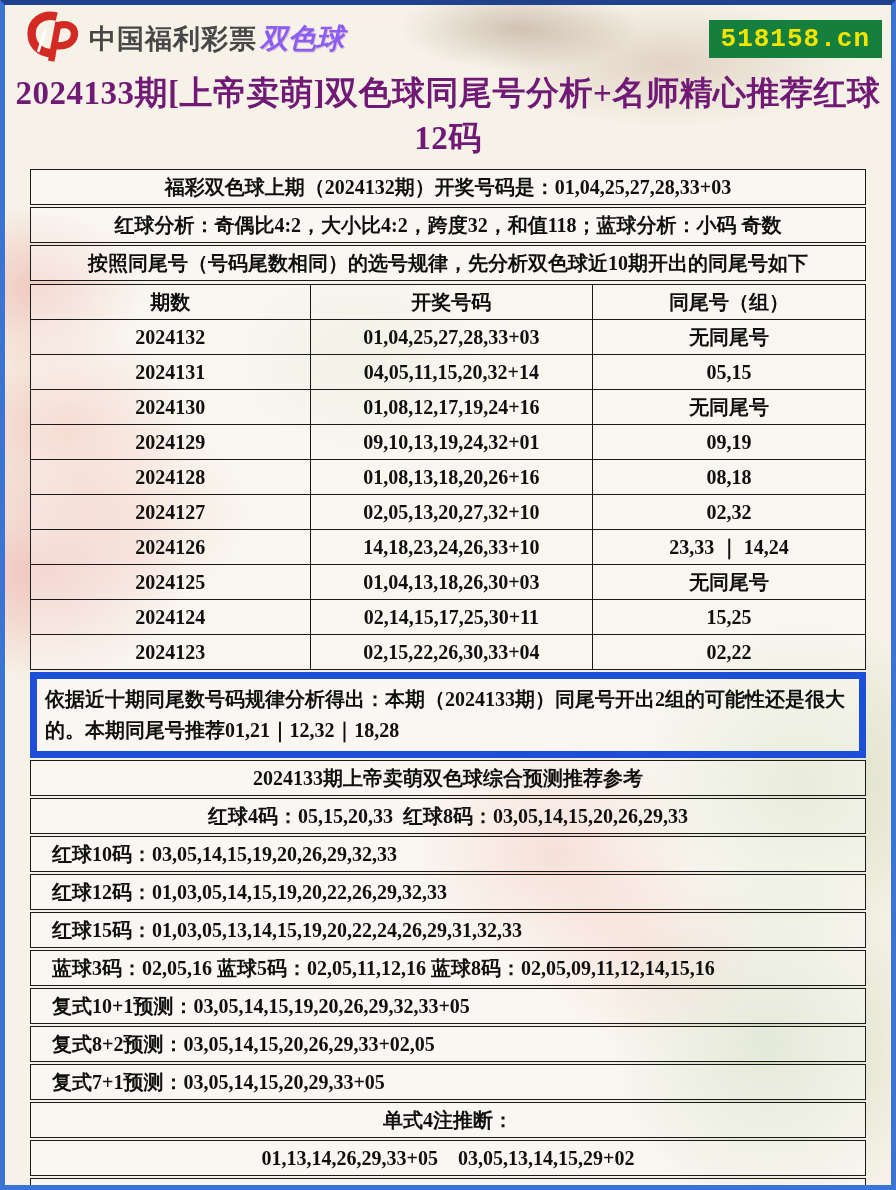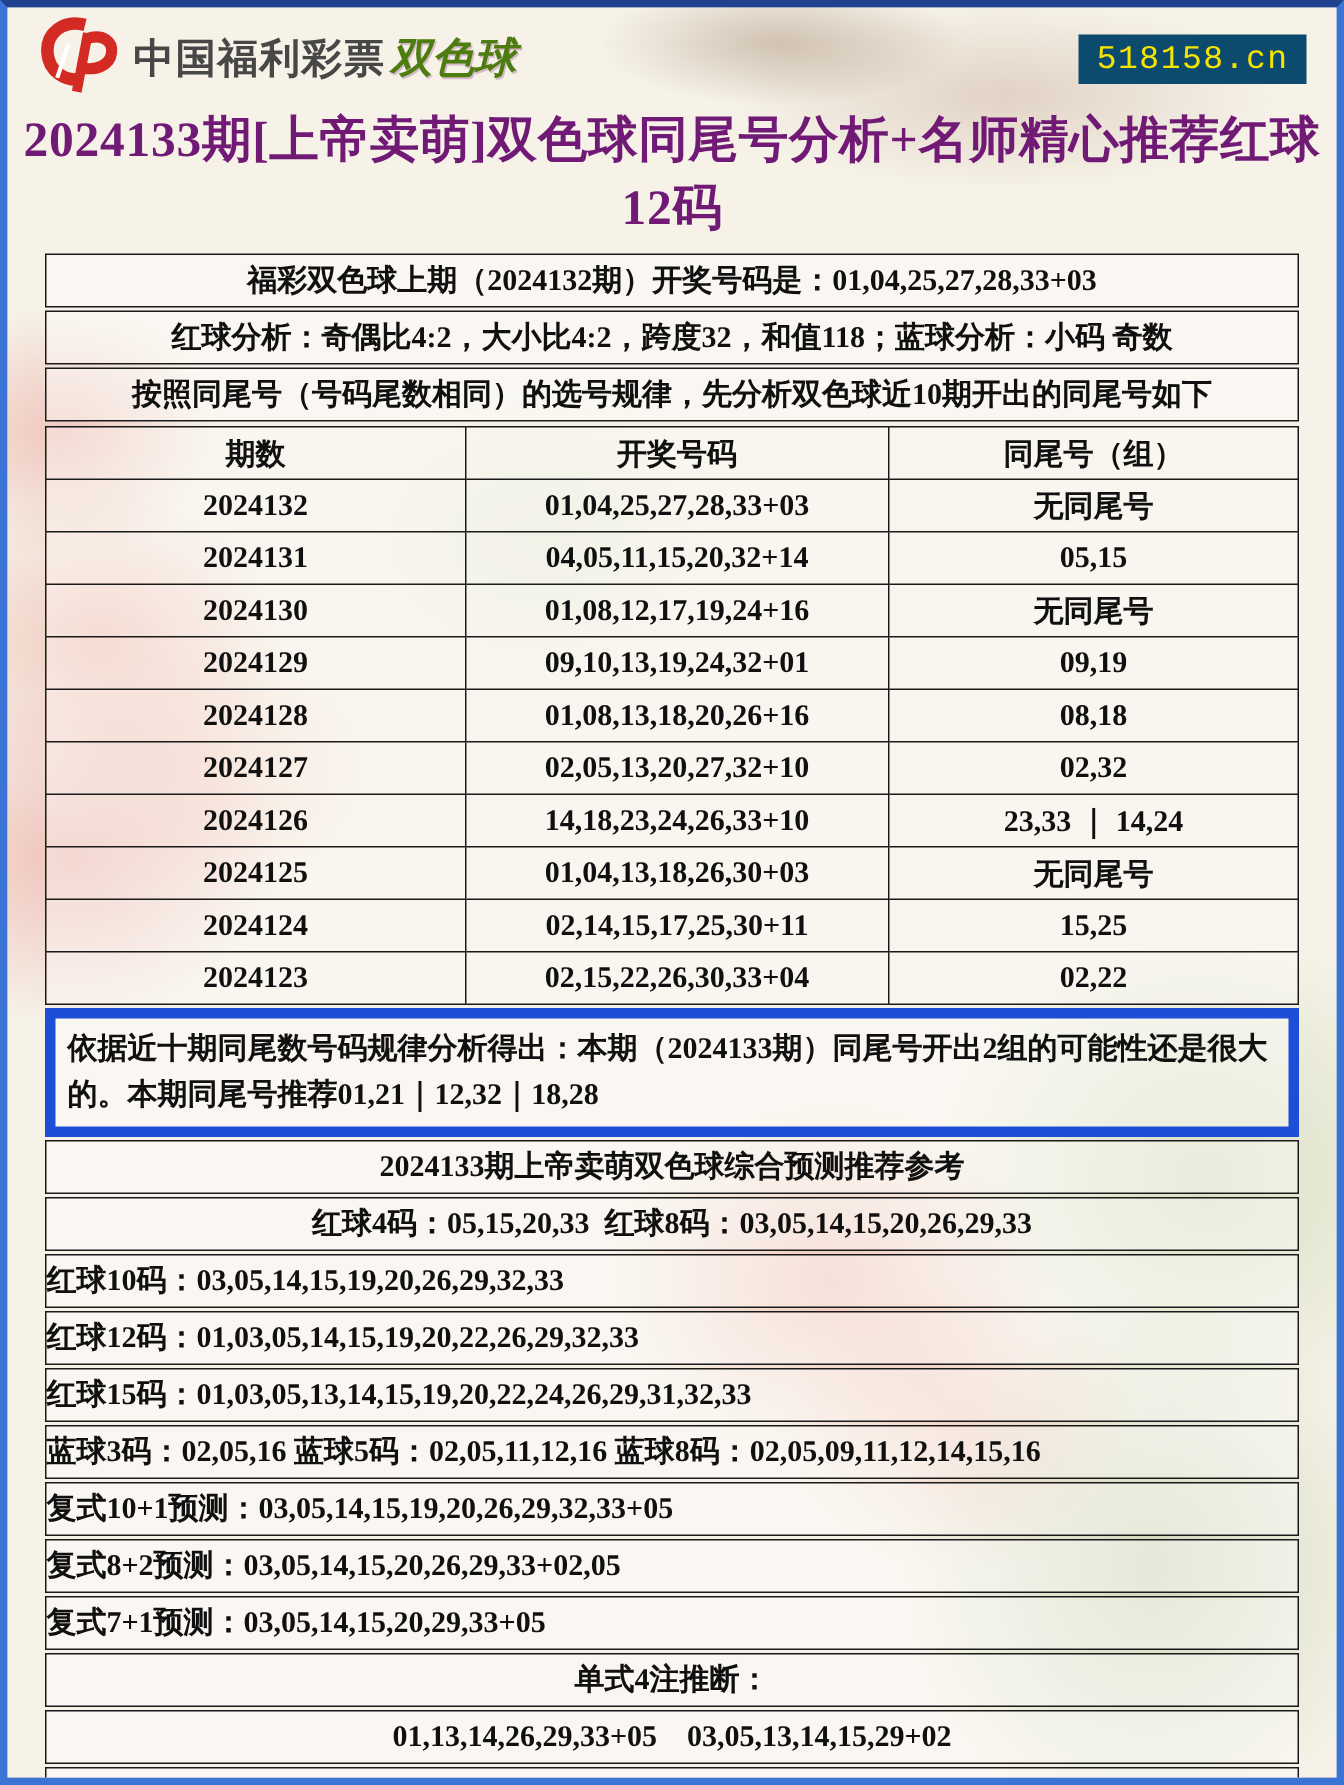--- a/index.html
+++ b/index.html
@@ -28,37 +28,37 @@
       radial-gradient(ellipse 210px 170px at 62% 72%, rgba(230,110,95,0.30), transparent 70%),
       radial-gradient(ellipse 170px 140px at 72% 80%, rgba(235,140,120,0.28), transparent 70%),
       radial-gradient(ellipse 260px 240px at 90% 66%, rgba(150,180,110,0.30), transparent 70%),
       radial-gradient(ellipse 240px 260px at 86% 88%, rgba(125,160,90,0.30), transparent 70%),
       radial-gradient(ellipse 200px 150px at 40% 30%, rgba(205,215,180,0.25), transparent 70%),
       #f6f2e8;
   }
   .content { position: relative; z-index: 1; }
 
   
-  .hdr { display: flex; align-items: center; height: 58px; padding: 10px 20px 0 20px; }
+  .hdr { display: flex; align-items: center; height: 58px; padding: 10px 9px 0 20px; }
   .logo-wrap { display: flex; align-items: center; }
   .brand-text { font-size: 27px; font-weight: bold; color: #474747; letter-spacing: 1px; margin-left: 8px;
                 font-family: "Liberation Sans", sans-serif; }
-  .brand-product { font-size: 28px; font-weight: bold; font-style: italic; color: #4d7c0f; margin-left: 3px;
+  .brand-product { font-size: 28px; font-weight: bold; font-style: italic; color: #8b5cf6; margin-left: 3px;
                    font-family: "Liberation Sans", sans-serif; text-shadow: 1px 1px 0 rgba(120,20,120,0.25); }
-  .badge { margin-left: auto; background: #0c4a6e; color: #f5e400; font-size: 22px; font-weight: normal;
+  .badge { margin-left: auto; background: #15803d; color: #f5e400; font-size: 26px; font-weight: bold;
            padding: 4px 12px; letter-spacing: 1px; font-family: "Liberation Mono", monospace; }
 
   
   .title { text-align: center; color: #701a75; font-size: 33px; font-weight: bold;
            margin: 8px 6px 8px; letter-spacing: 0.5px; }
 
   
   .sheet { width: 836px; margin: 0 auto; color: #101010; font-weight: bold; font-size: 20px; }
   .sheet-row { border: 1px solid #1a1a1a; background: rgba(255,255,255,0.42);
-               min-height: 34px; line-height: 34px; padding: 0 0; margin-top: 2px;
+               min-height: 34px; line-height: 34px; padding: 0 21px; margin-top: 2px;
                white-space: pre-wrap; }
   .align-center { text-align: center; }
   .align-left { text-align: left; }
 
   table.history { width: 100%; border-collapse: collapse; margin-top: 3px; }
   table.history th, table.history td {
     border: 1px solid #1a1a1a; height: 35px; text-align: center;
     font-size: 20px; font-weight: bold; background: rgba(255,255,255,0.35); padding: 0 4px;
   }
   table.history col.c1 { width: 33.5%; }

